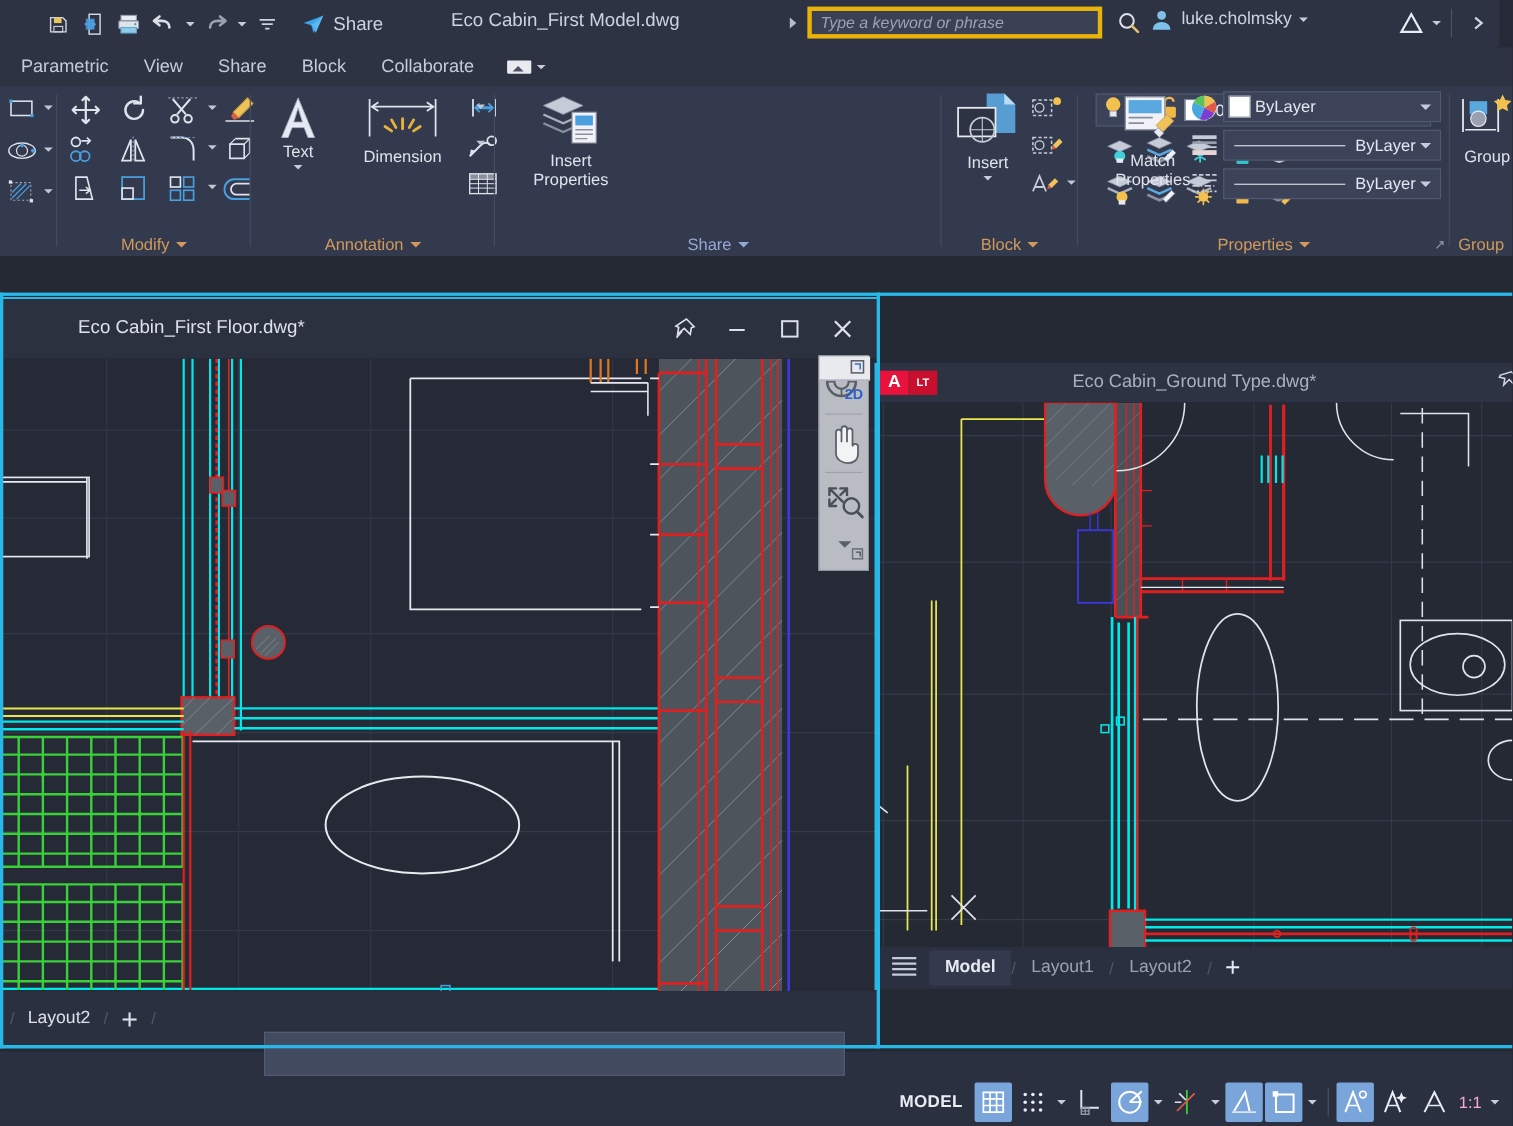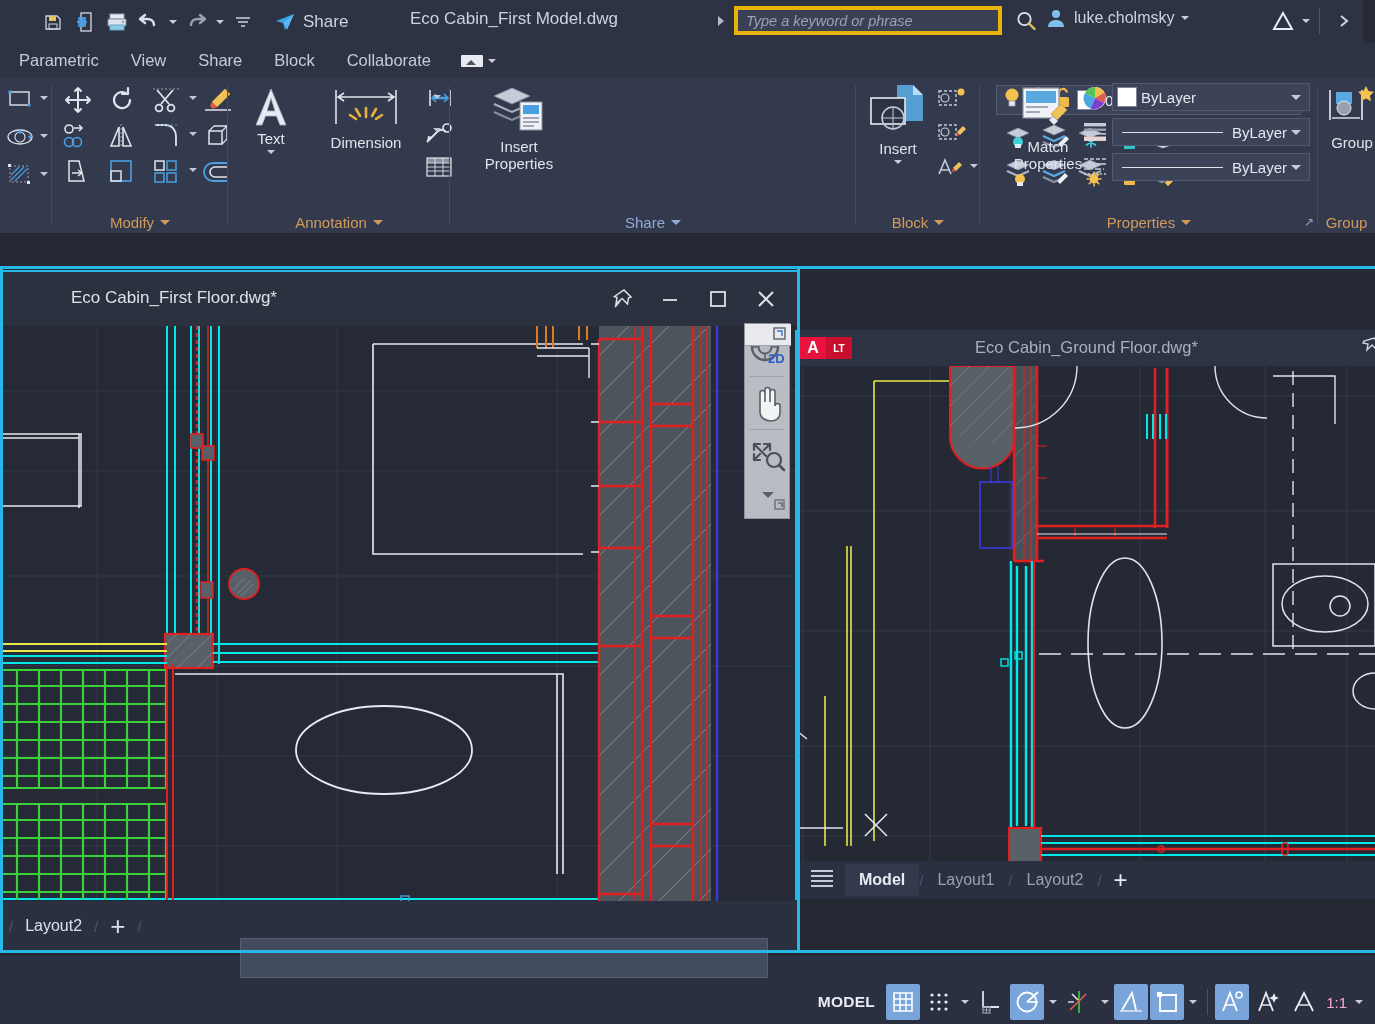--- a/index.html
+++ b/index.html
@@ -699,21 +699,21 @@
     <svg width="1375" height="791" style="position:absolute;left:0;top:0;">
       <rect width="1375" height="791" fill="#252934"></rect>
     </svg>
   </div>
 
   <div class="bg-titlebar"></div>
   <div class="bg-badge">
     <div class="badge-a">A</div>
     <div class="badge-lt">LT</div>
   </div>
-  <div class="bg-title">Eco Cabin_Ground Floor.dwg*</div>
+  <div class="bg-title">Eco Cabin_Ground Type.dwg*</div>
   <div class="bg-pin">
     <svg width="20" height="20" viewBox="0 0 20 20">
         <path d="M12 2l6 6-2 1-1 5-5-5-5 5 1-6-5-1 1-2z" fill="none" stroke="#cfd4e0" stroke-width="1.4"></path>
       </svg>
   </div>
 
   <div class="bg-canvas">
     <svg width="580" height="495" viewBox="0 0 580 495">
       <rect width="580" height="495" fill="#252934"></rect>
 

